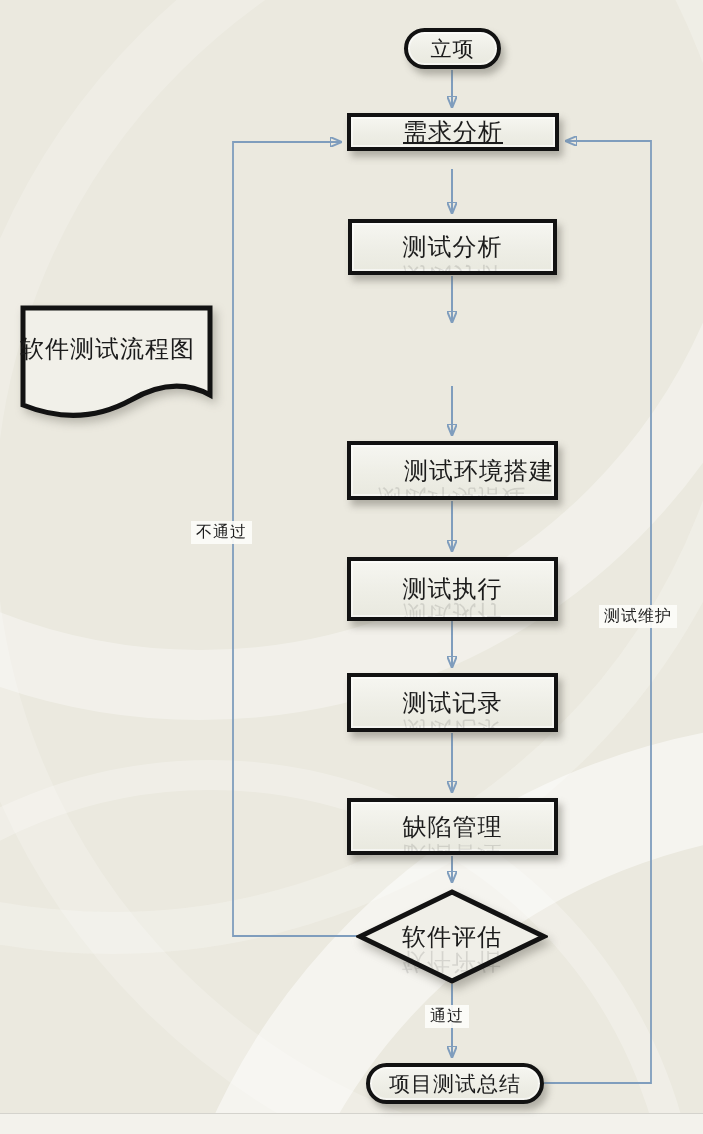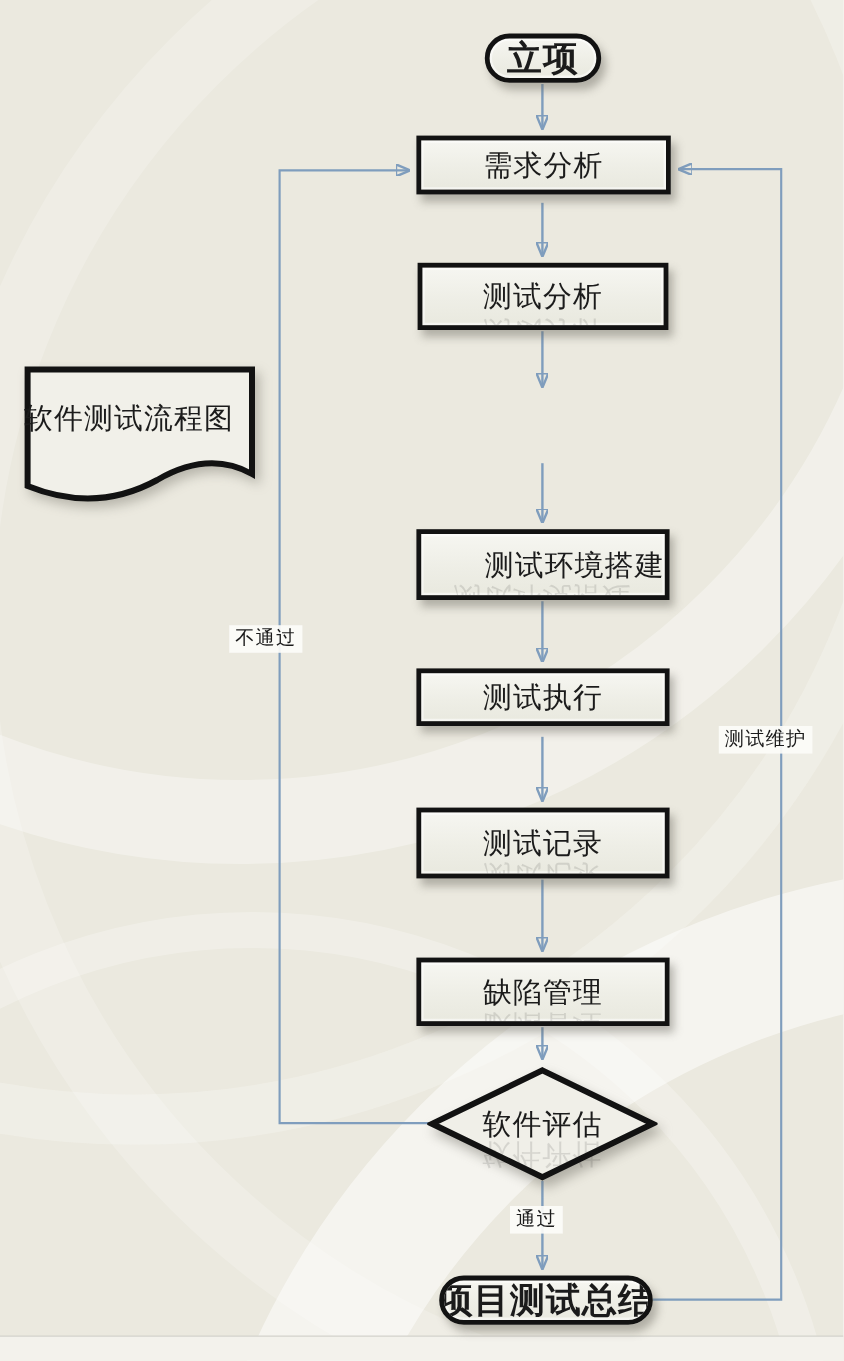--- a/index.html
+++ b/index.html
@@ -24,32 +24,32 @@
   .connectors path.loop{stroke-width:1.8px;}
   
   .node{position:absolute; box-sizing:border-box;
     display:flex; align-items:center; justify-content:center;
     font-size:24px; letter-spacing:1px; overflow:hidden;}
   .process,.terminator{
     border:4px solid #121212;
     background:linear-gradient(180deg,#f6f6f1 0%,#eeeee6 55%,#e9e9df 100%);
     box-shadow:4px 6px 7px rgba(107,105,95,0.45), inset 0 0 0 2px rgba(255,255,255,0.55);
   }
-  .terminator{border-radius:22px; font-size:29px;font-weight:bold;}
+  .terminator{border-radius:22px; font-size:21px;}
   .node-label{position:relative; z-index:2; white-space:nowrap;}
   .reflection{position:absolute; left:0; right:0; top:37px; text-align:center;
     transform:scaleY(-1); opacity:0.12; white-space:nowrap; pointer-events:none;}
   .terminator .reflection{top:29px;}
   
   .pos-start {left:404px; top:28px;  width:97px;  height:41px;}
-  .pos-req   {left:347px; top:113px; width:212px; height:49px;}
+  .pos-req   {left:347px; top:113px; width:212px; height:38px;text-decoration:underline;}
   .pos-ta    {left:348px; top:219px; width:209px; height:56px;}
   .pos-td    {left:348px; top:328px; width:209px; height:57px;}
   .pos-env   {left:347px; top:441px; width:211px; height:59px;justify-content:flex-end;}
-  .pos-exec  {left:347px; top:557px; width:211px; height:48px;}
+  .pos-exec  {left:347px; top:557px; width:211px; height:64px;}
   .pos-rec   {left:347px; top:673px; width:211px; height:59px;}
   .pos-def   {left:347px; top:798px; width:211px; height:57px;}
   .pos-end   {left:366px; top:1063px; width:178px; height:41px;}
   
   .decision{left:356px; top:888px; width:192px; height:97px; overflow:visible;}
   .decision svg{position:absolute; left:0; top:0; filter:drop-shadow(4px 6px 5px rgba(107,105,95,0.45));}
   .decision .node-label{font-size:24px;}
   .decision .reflection{top:58px;}
   
   .doc{position:absolute; left:20px; top:305px; width:164px; height:118px;}

